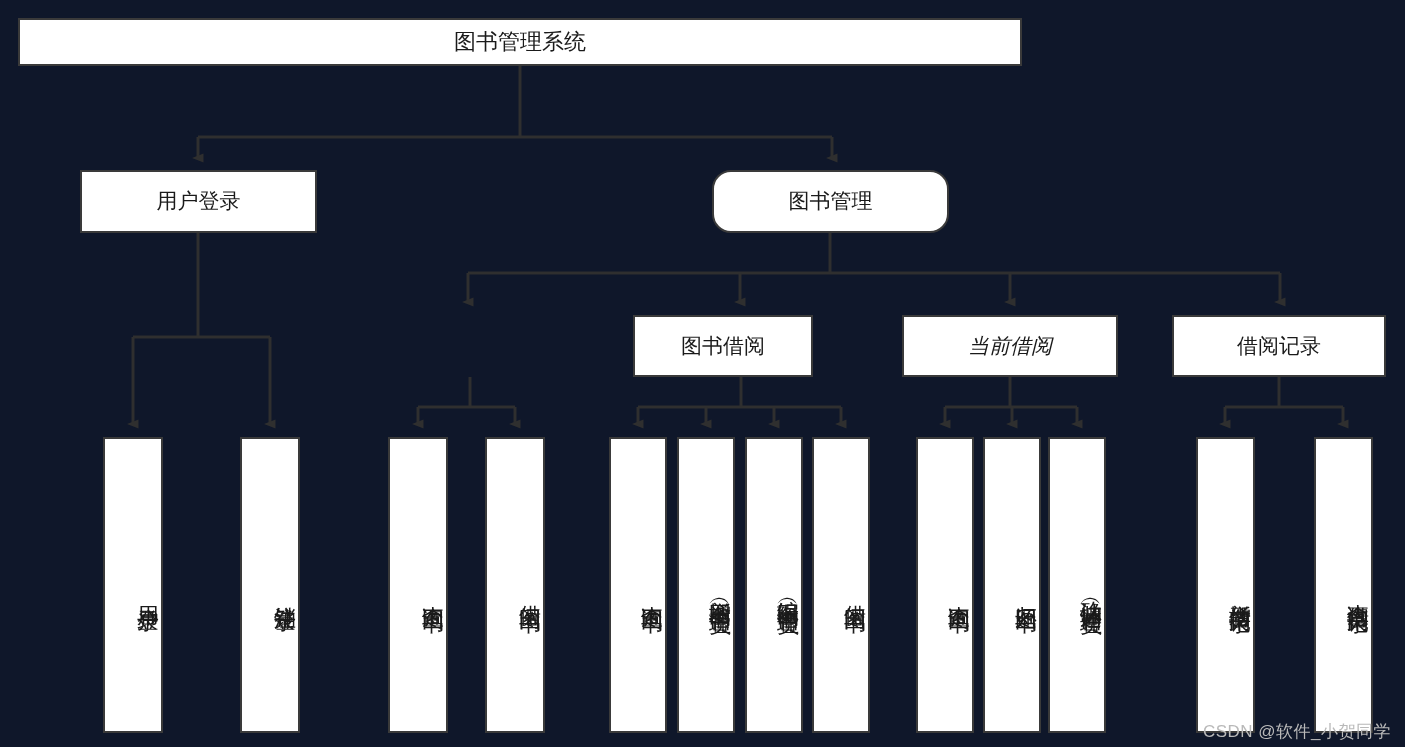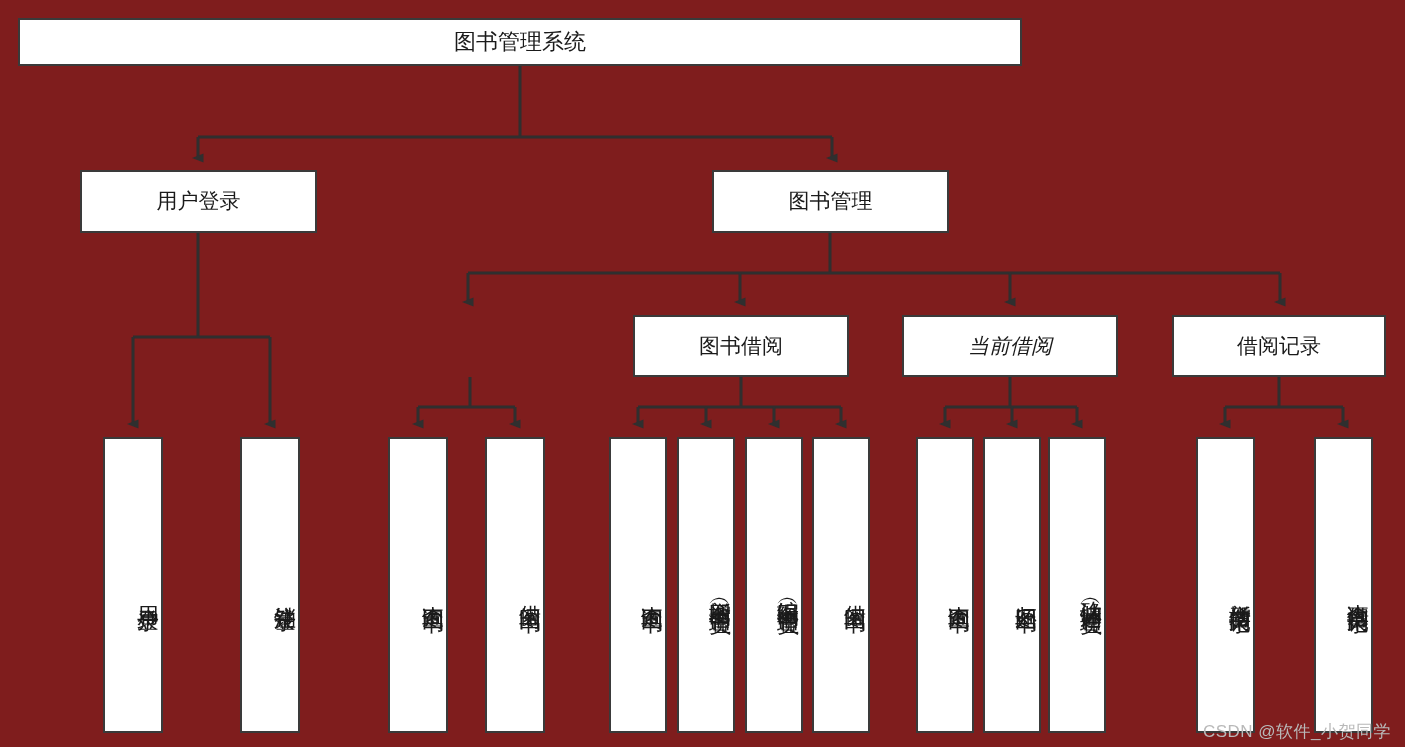--- a/index.html
+++ b/index.html
@@ -7,21 +7,21 @@
     padding: 0;
     background: #ffffff;
   }
   body {
     font-family: "Liberation Sans", "DejaVu Sans", sans-serif;
   }
   #canvas {
     position: relative;
     width: 1405px;
     height: 747px;
-    background: #7f1d1d;
+    background: #0f172a;
     overflow: hidden;
   }
   #edges {
     position: absolute;
     left: 0;
     top: 0;
     width: 1405px;
     height: 747px;
     pointer-events: none;
   }
@@ -123,25 +123,25 @@
     </g>
   </svg>
 
   <div class="node root" style="left:18px; top:18px; width:1004px; height:48px;">
     <span>图书管理系统</span>
   </div>
 
   <div class="node h" style="left:80px; top:170px; width:237px; height:63px;">
     <span>用户登录</span>
   </div>
-  <div class="node h" style="left:712px; top:170px; width:237px; height:63px;">
+  <div class="node h" style="left:712px; top:170px; width:237px; height:63px;border-radius:19px;">
     <span>图书管理</span>
   </div>
 
-  <div class="node h" style="left:633px; top:315px; width:216px; height:62px;">
+  <div class="node h" style="left:633px; top:315px; width:180px; height:62px;">
     <span>图书借阅</span>
   </div>
   <div class="node h" style="left:902px; top:315px; width:216px; height:62px;font-style:italic;">
     <span>当前借阅</span>
   </div>
   <div class="node h" style="left:1172px; top:315px; width:214px; height:62px;">
     <span>借阅记录</span>
   </div>
 
   <div class="node v" style="left:103px; top:437px; width:60px; height:296px;">

